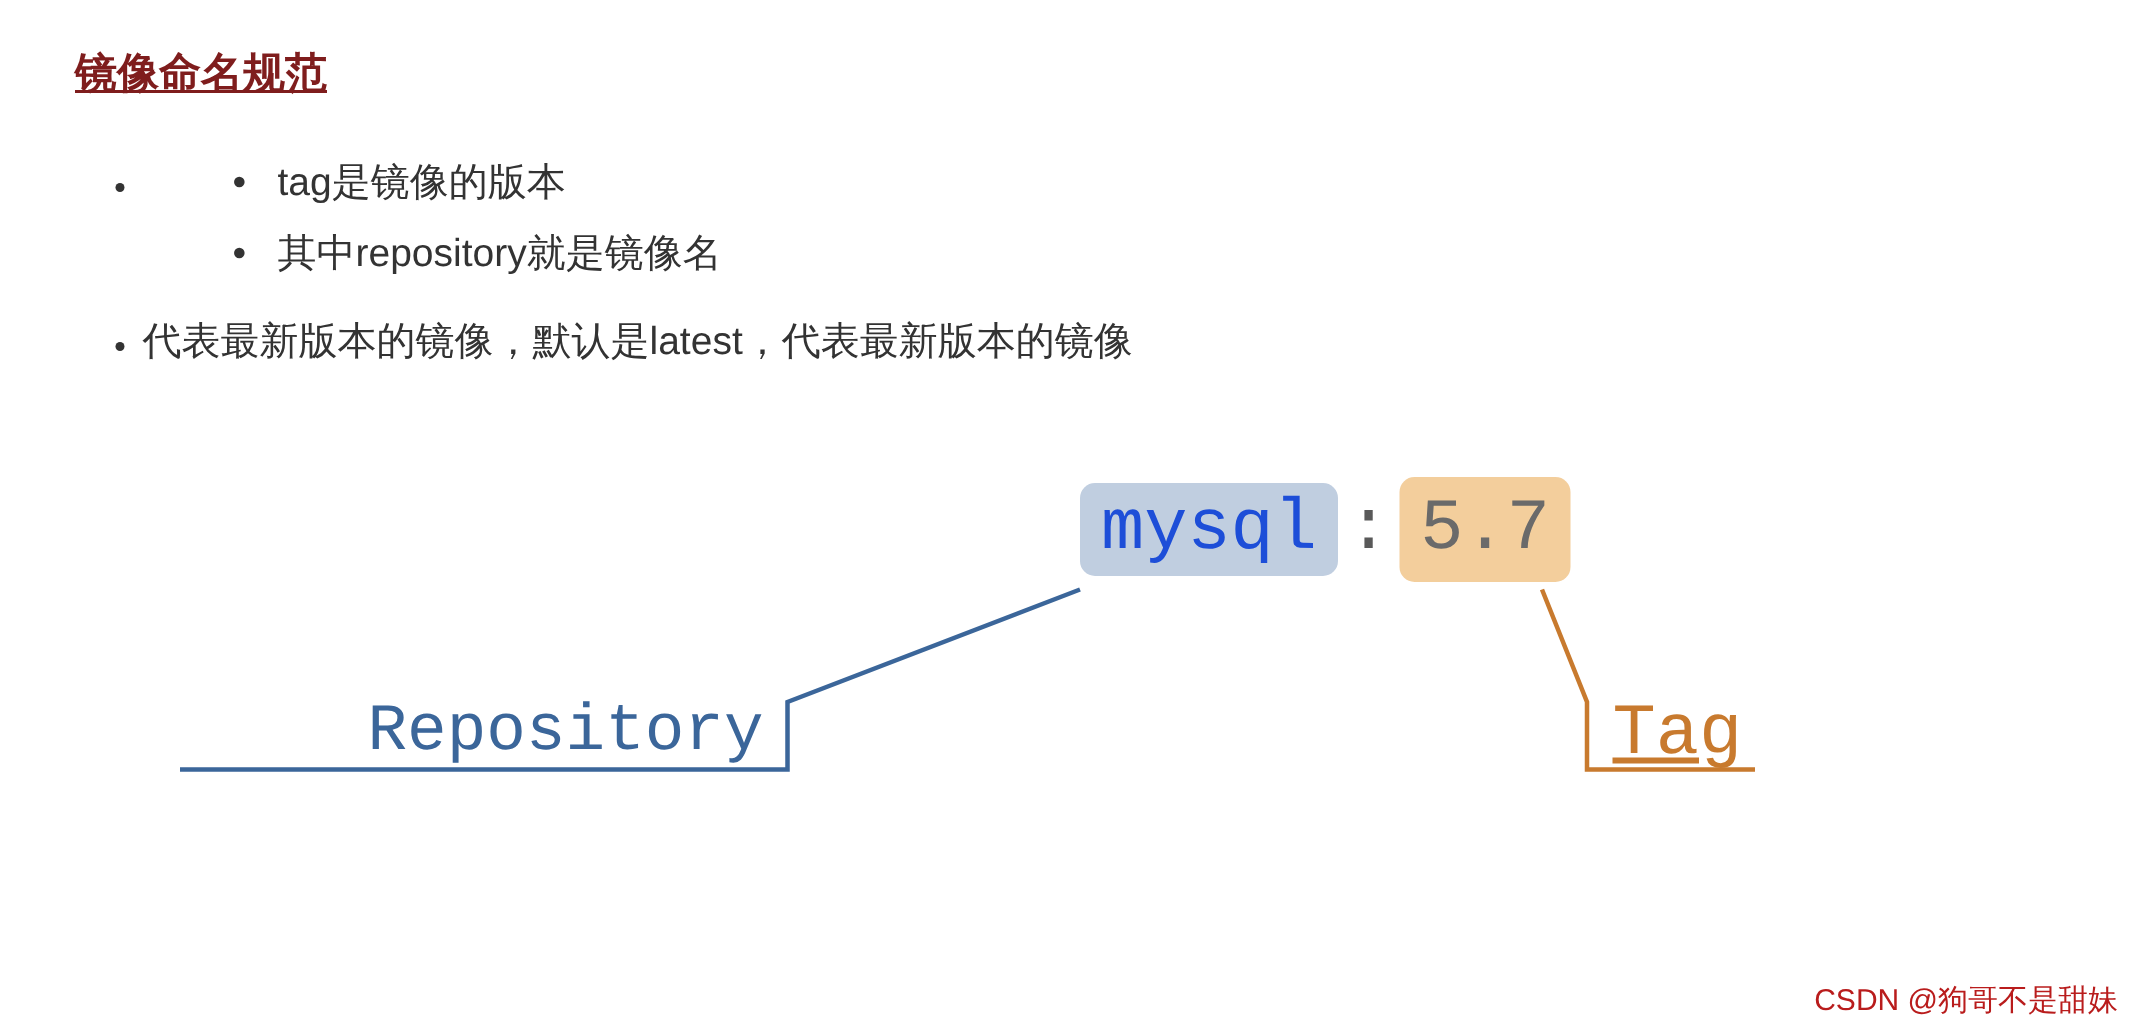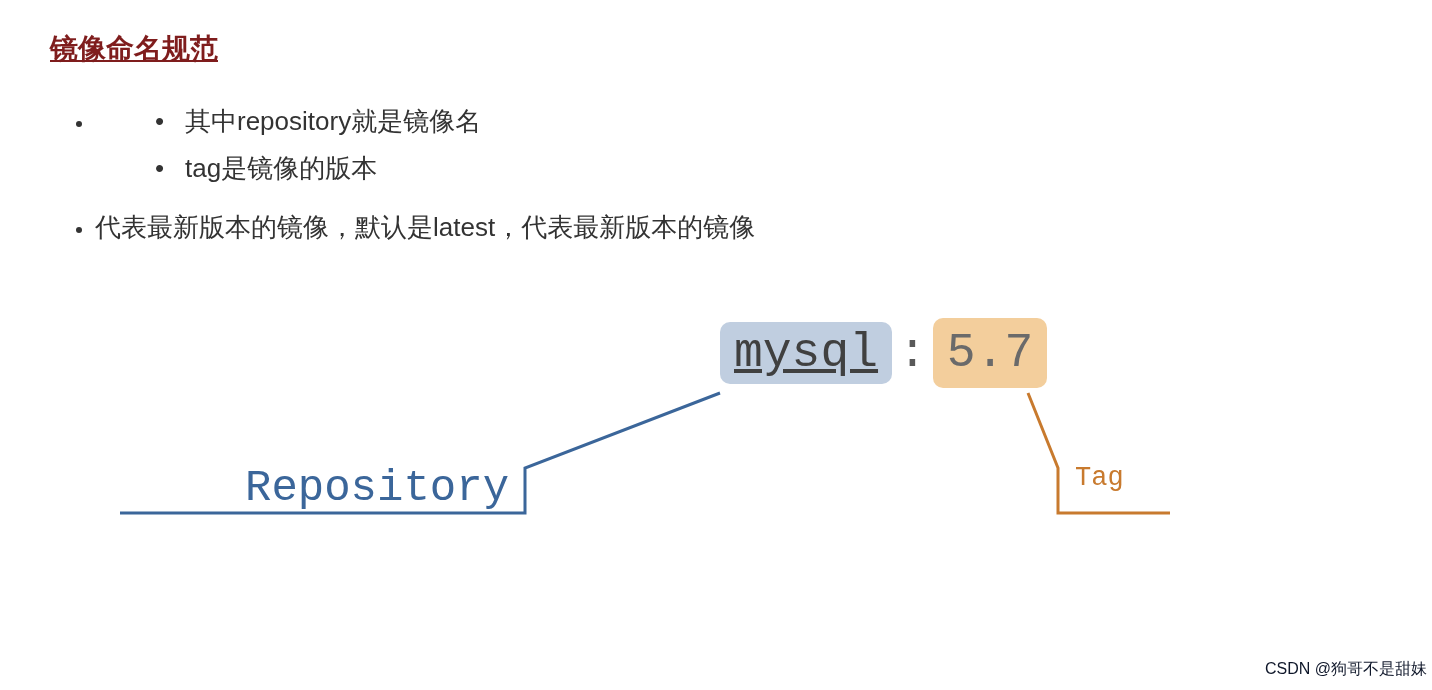--- a/index.html
+++ b/index.html
@@ -59,22 +59,21 @@
       top: 30px;
       display: flex;
       align-items: center;
       font-family: "Consolas", "Courier New", monospace;
       font-size: 48px;
     }
     .repo-box {
       background: #c0cee0;
       border-radius: 10px;
       padding: 4px 14px;
-      color: #404040;
-      text-decoration: underline;
+      color: #1d4ed8;
     }
     .colon {
       color: #595959;
       padding: 0 6px;
     }
     .tag-box {
       background: #f3ce9c;
       border-radius: 10px;
       padding: 8px 14px;
       color: #6a6a6a;
@@ -85,49 +84,50 @@
       top: 175px;
       font-family: "Consolas", "Courier New", monospace;
       font-size: 44px;
       color: #3b669a;
     }
     .tag-label {
       position: absolute;
       left: 1025px;
       top: 175px;
       font-family: "Consolas", "Courier New", monospace;
-      font-size: 27px;
+      font-size: 48px;
       color: #c87a2e;
+      text-decoration: underline;
     }
     .line-svg {
       position: absolute;
       top: 0;
       left: 0;
       width: 1300px;
       height: 300px;
       pointer-events: none;
     }
     .watermark {
       position: absolute;
-      right: 5px;
+      right: 20px;
       bottom: 10px;
-      font-size: 16px;
-      color: #0f172a;
+      font-size: 20px;
+      color: #b91c1c;
     }
   </style>
 </head>
 <body>
 
 <h1 class="title">镜像命名规范</h1>
 
 <ul class="bullet-list">
   <li>
     <ul class="sub-list">
+      <li>tag是镜像的版本</li>
       <li>其中repository就是镜像名</li>
-      <li>tag是镜像的版本</li>
     </ul>
   </li>
   <li>代表最新版本的镜像，默认是latest，代表最新版本的镜像</li>
 </ul>
 
 <div class="diagram">
   <div class="example-box">
     <span class="repo-box">mysql</span>
     <span class="colon">:</span>
     <span class="tag-box">5.7</span>

